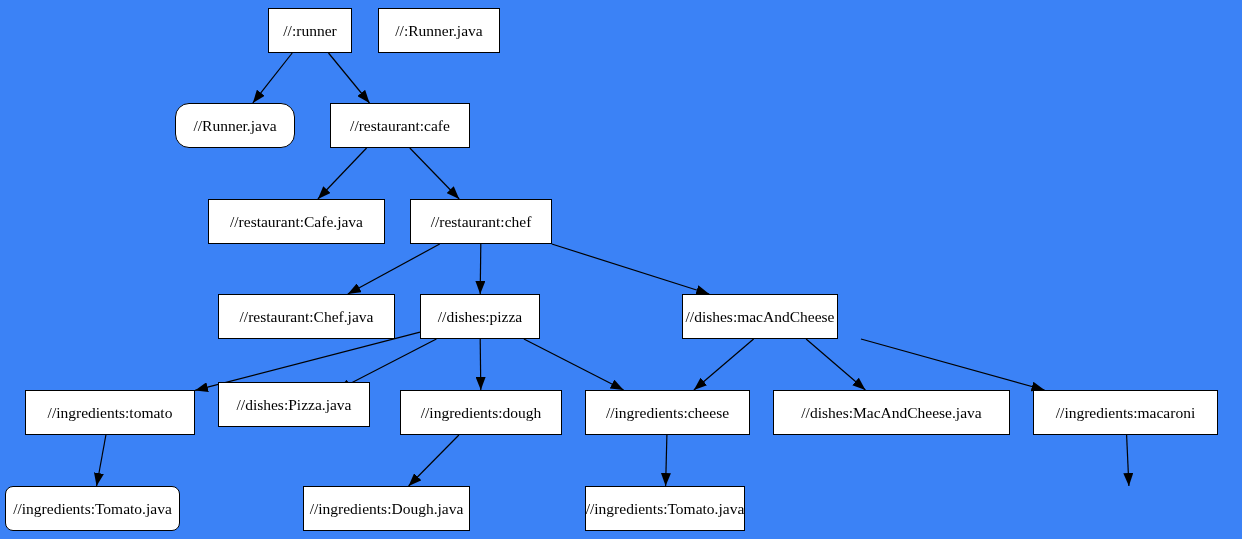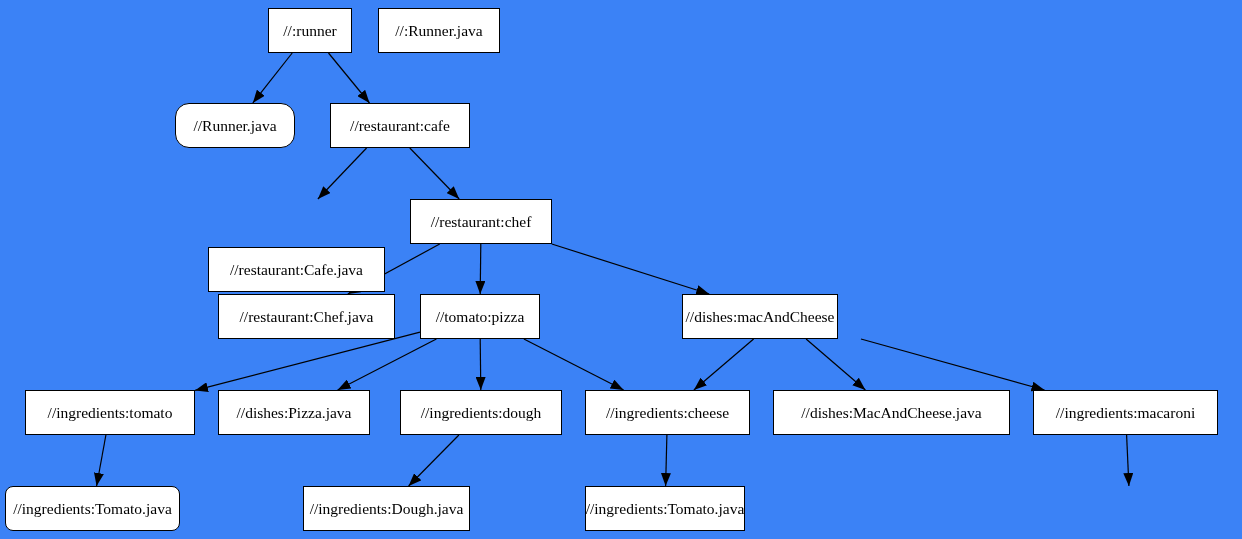--- a/index.html
+++ b/index.html
@@ -82,41 +82,41 @@
     <span class="node-label">//:Runner.java</span>
   </div>
 
   <div class="node" style="left:175px;top:103px;width:120px;border-radius:14px;">
     <span class="node-label">//Runner.java</span>
   </div>
   <div class="node" style="left:318px;top:103px;width:140px;margin-left:12px;">
     <span class="node-label">//restaurant:cafe</span>
   </div>
 
-  <div class="node" style="left:208px;top:199px;width:177px;margin-top:48px;">
+  <div class="node" style="left:208px;top:199px;width:177px;">
     <span class="node-label">//restaurant:Cafe.java</span>
   </div>
   <div class="node" style="left:410px;top:199px;width:142px;">
     <span class="node-label">//restaurant:chef</span>
   </div>
 
   <div class="node" style="left:218px;top:294px;width:177px;">
     <span class="node-label">//restaurant:Chef.java</span>
   </div>
   <div class="node" style="left:420px;top:294px;width:120px;">
-    <span class="node-label">//tomato:pizza</span>
+    <span class="node-label">//dishes:pizza</span>
   </div>
   <div class="node" style="left:682px;top:294px;width:156px;">
     <span class="node-label">//dishes:macAndCheese</span>
   </div>
 
   <div class="node" style="left:25px;top:390px;width:170px;">
     <span class="node-label">//ingredients:tomato</span>
   </div>
-  <div class="node" style="left:218px;top:390px;width:152px;">
+  <div class="node" style="left:218px;top:382px;width:152px;">
     <span class="node-label">//dishes:Pizza.java</span>
   </div>
   <div class="node" style="left:400px;top:390px;width:162px;">
     <span class="node-label">//ingredients:dough</span>
   </div>
   <div class="node" style="left:585px;top:390px;width:165px;">
     <span class="node-label">//ingredients:cheese</span>
   </div>
   <div class="node" style="left:773px;top:390px;width:237px;">
     <span class="node-label">//dishes:MacAndCheese.java</span>

